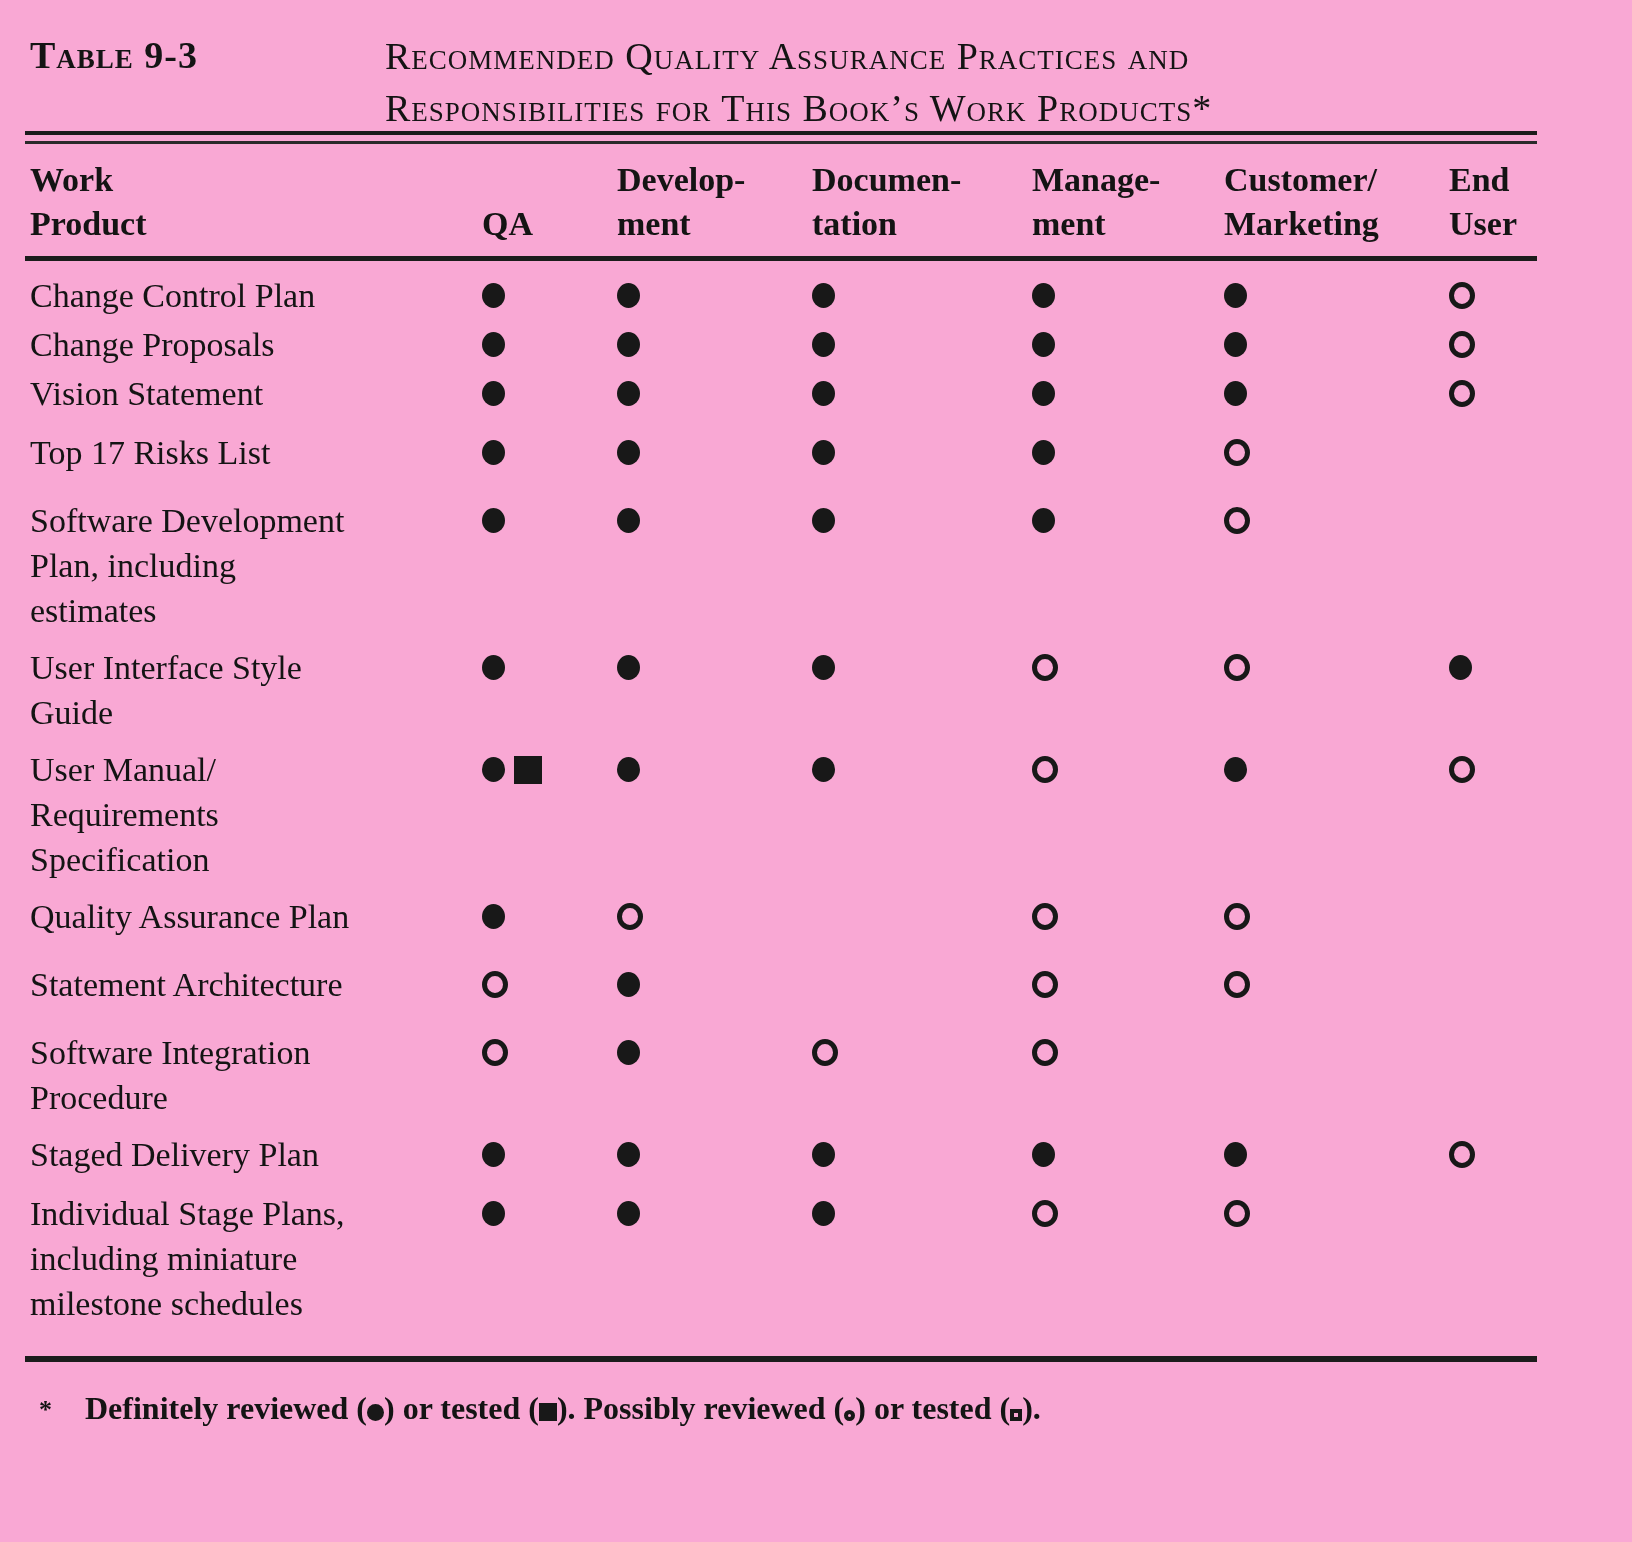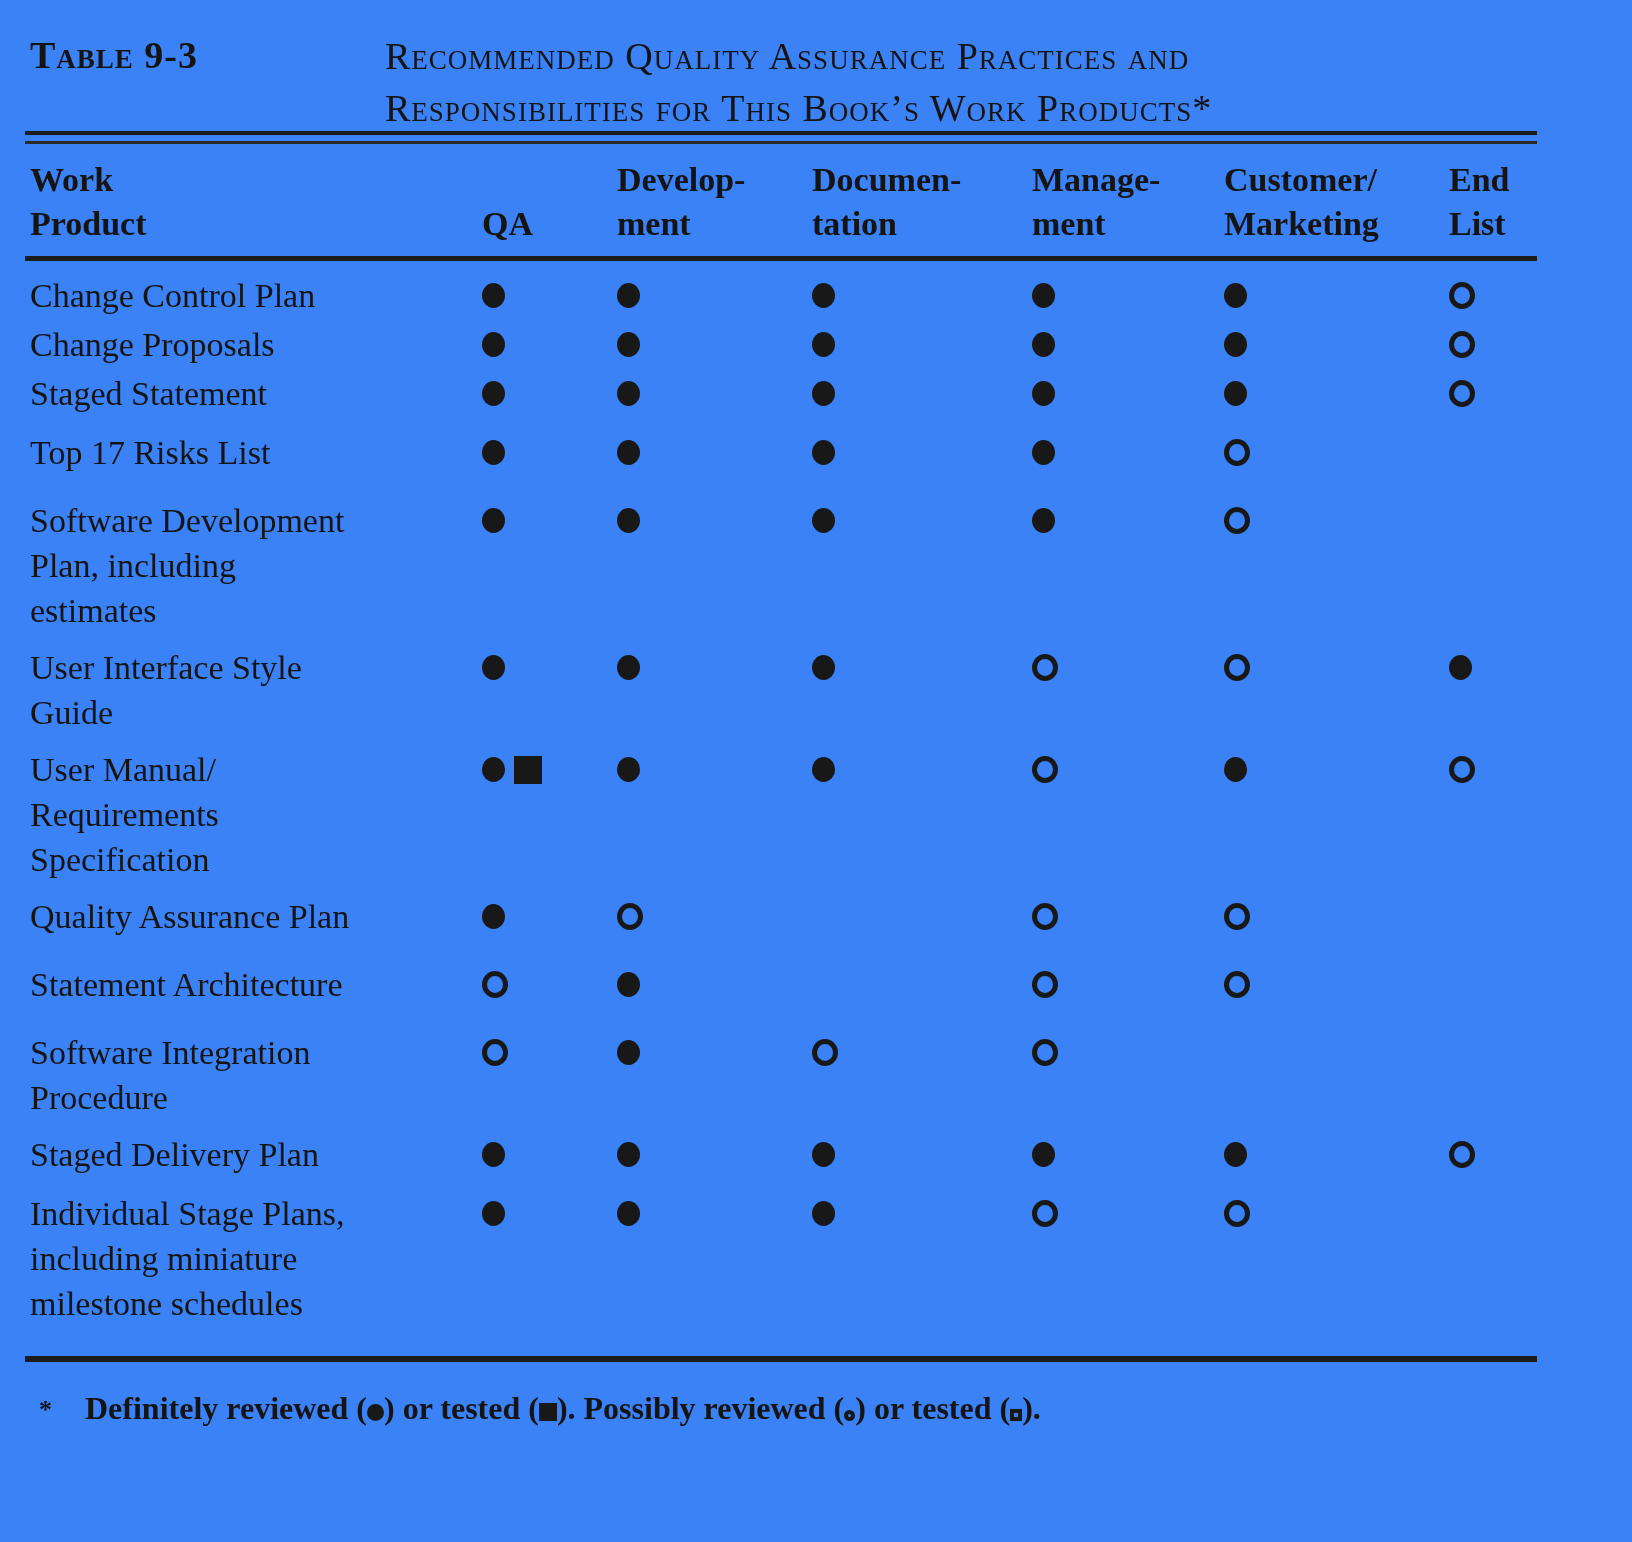--- a/index.html
+++ b/index.html
@@ -1,20 +1,20 @@
 <!DOCTYPE html>
 <html><head>
 <meta charset="utf-8">
 <style>
   * { margin:0; padding:0; box-sizing:border-box; }
   html,body { background:#e8e8e8; }
   .page {
     position:relative;
     width:1632px; height:1542px;
-    background:#3b82f6;
+    background:#f9a8d4;
     color:#141414;
     font-family:"Liberation Serif","DejaVu Serif",serif;
     overflow:hidden;
   }
 
   
   .title-block{
     position:absolute; top:30px; left:30px; right:60px;
     display:flex; align-items:flex-start;
   }
@@ -120,21 +120,21 @@
       <div class="hc">QA</div>
       <div class="hc">Develop-
 ment</div>
       <div class="hc">Documen-
 tation</div>
       <div class="hc">Manage-
 ment</div>
       <div class="hc">Customer/
 Marketing</div>
       <div class="hc">End
-List</div>
+User</div>
     </div>
 
     <div class="tbody" id="rows-container">
   <div class="trow">
     <div class="label-cell">Change Control Plan</div>
     <div class="sym-cell"><span class="sym" data-symbol="filled-circle"></span></div>
     <div class="sym-cell"><span class="sym" data-symbol="filled-circle"></span></div>
     <div class="sym-cell"><span class="sym" data-symbol="filled-circle"></span></div>
     <div class="sym-cell"><span class="sym" data-symbol="filled-circle"></span></div>
     <div class="sym-cell"><span class="sym" data-symbol="filled-circle"></span></div>
@@ -145,21 +145,21 @@
     <div class="label-cell">Change Proposals</div>
     <div class="sym-cell"><span class="sym" data-symbol="filled-circle"></span></div>
     <div class="sym-cell"><span class="sym" data-symbol="filled-circle"></span></div>
     <div class="sym-cell"><span class="sym" data-symbol="filled-circle"></span></div>
     <div class="sym-cell"><span class="sym" data-symbol="filled-circle"></span></div>
     <div class="sym-cell"><span class="sym" data-symbol="filled-circle"></span></div>
     <div class="sym-cell"><span class="sym" data-symbol="open-circle"></span></div>
   </div>
 
   <div class="trow">
-    <div class="label-cell">Staged Statement</div>
+    <div class="label-cell">Vision Statement</div>
     <div class="sym-cell"><span class="sym" data-symbol="filled-circle"></span></div>
     <div class="sym-cell"><span class="sym" data-symbol="filled-circle"></span></div>
     <div class="sym-cell"><span class="sym" data-symbol="filled-circle"></span></div>
     <div class="sym-cell"><span class="sym" data-symbol="filled-circle"></span></div>
     <div class="sym-cell"><span class="sym" data-symbol="filled-circle"></span></div>
     <div class="sym-cell"><span class="sym" data-symbol="open-circle"></span></div>
   </div>
 
   <div class="trow">
     <div class="label-cell">Top 17 Risks List</div>

